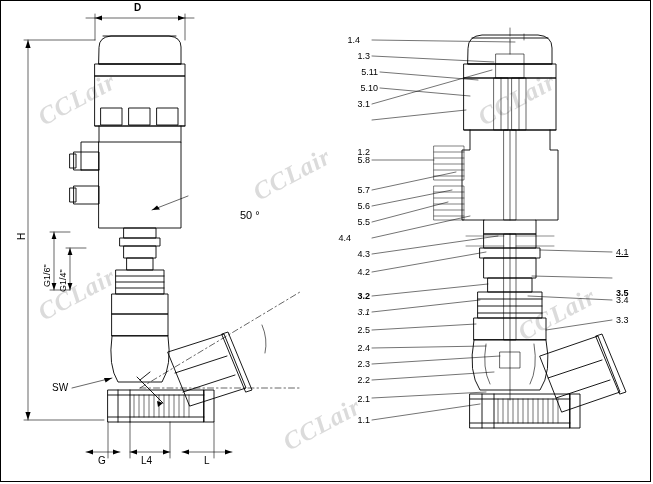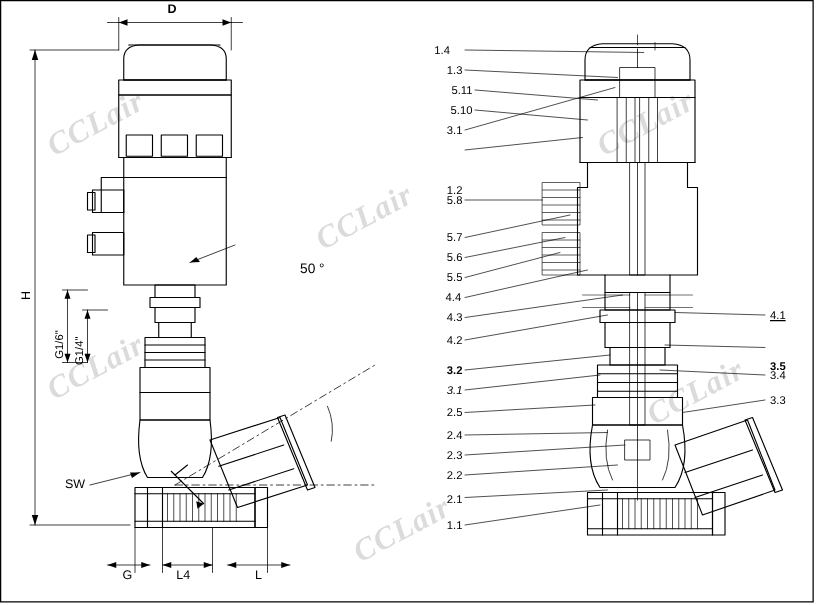--- a/index.html
+++ b/index.html
@@ -338,21 +338,21 @@
   <div class="lbl r" style="left:320px;top:35px;width:40px;">1.4</div>
   <div class="lbl r" style="left:330px;top:51px;width:40px;">1.3</div>
   <div class="lbl r" style="left:330px;top:67px;width:48px;">5.11</div>
   <div class="lbl r" style="left:330px;top:83px;width:48px;">5.10</div>
   <div class="lbl r" style="left:330px;top:99px;width:40px;">3.1</div>
   <div class="lbl r" style="left:330px;top:115px;width:40px;margin-top:32px;">1.2</div>
   <div class="lbl r" style="left:330px;top:155px;width:40px;">5.8</div>
   <div class="lbl r" style="left:330px;top:185px;width:40px;">5.7</div>
   <div class="lbl r" style="left:330px;top:201px;width:40px;">5.6</div>
   <div class="lbl r" style="left:330px;top:217px;width:40px;">5.5</div>
-  <div class="lbl r" style="left:329px;top:233px;width:40px;">4.4</div>
+  <div class="lbl r" style="left:311px;top:233px;width:40px;">4.4</div>
   <div class="lbl r" style="left:330px;top:249px;width:40px;">4.3</div>
   <div class="lbl r" style="left:330px;top:267px;width:40px;">4.2</div>
   <div class="lbl r" style="left:330px;top:291px;width:40px;font-weight:bold;">3.2</div>
   <div class="lbl r" style="left:330px;top:307px;width:40px;font-style:italic;">3.1</div>
   <div class="lbl r" style="left:330px;top:325px;width:40px;">2.5</div>
   <div class="lbl r" style="left:330px;top:343px;width:40px;">2.4</div>
   <div class="lbl r" style="left:330px;top:359px;width:40px;">2.3</div>
   <div class="lbl r" style="left:330px;top:375px;width:40px;">2.2</div>
   <div class="lbl r" style="left:330px;top:394px;width:40px;">2.1</div>
   <div class="lbl r" style="left:330px;top:415px;width:40px;">1.1</div>

